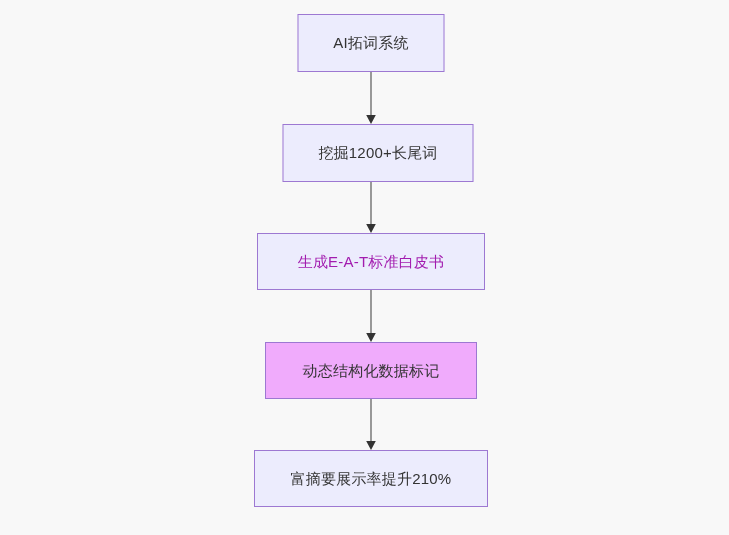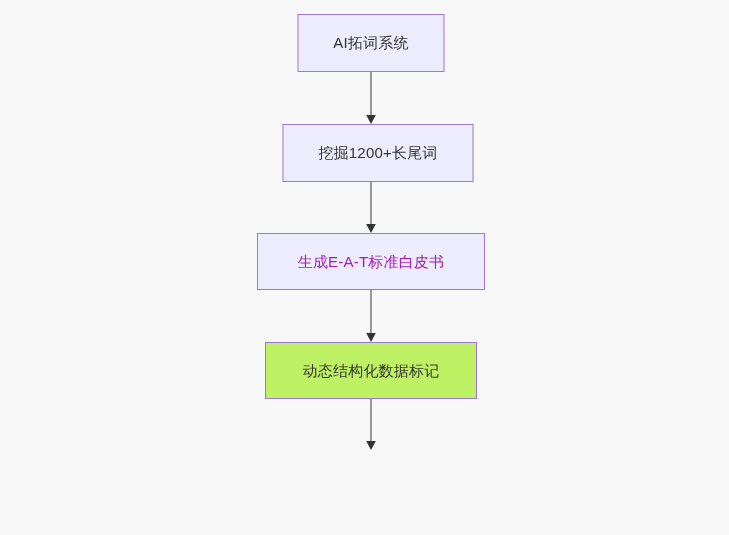--- a/index.html
+++ b/index.html
@@ -73,16 +73,19 @@
       </svg></div>
     <div class="node" style="left: 371px; top: 14px; width: 147px; height: 58px; background: rgb(236, 236, 253); border-color: rgb(157, 120, 210);">
       <span class="node-label" style="color: rgb(51, 51, 51);">AI拓词系统</span>
     </div>
     <div class="node" style="left: 363px; top: 124px; width: 191px; height: 58px; background: rgb(236, 236, 253); border-color: rgb(157, 120, 210); margin-left: 15px;">
       <span class="node-label" style="color: rgb(51, 51, 51);">挖掘1200+长尾词</span>
     </div>
     <div class="node" style="left: 371px; top: 233px; width: 228px; height: 57px; background: rgb(236, 236, 253); border-color: rgb(157, 120, 210);">
       <span class="node-label" style="color: #a21caf; text-align: right;">生成E-A-T标准白皮书</span>
     </div>
-    <div class="node" style="left: 371px; top: 342px; width: 212px; height: 57px; background: #bef264; border-color: rgb(157, 120, 210);">
+    <div class="node" style="left: 371px; top: 342px; width: 212px; height: 57px; background: #f0abfc; border-color: rgb(157, 120, 210);">
       <span class="node-label" style="color: rgb(51, 51, 51);">动态结构化数据标记</span>
+    </div>
+    <div class="node" style="left: 371px; top: 450px; width: 234px; height: 57px; background: rgb(236, 236, 253); border-color: rgb(157, 120, 210);">
+      <span class="node-label" style="color: rgb(51, 51, 51);">富摘要展示率提升210%</span>
     </div>
   </div>
 
 </body></html>

